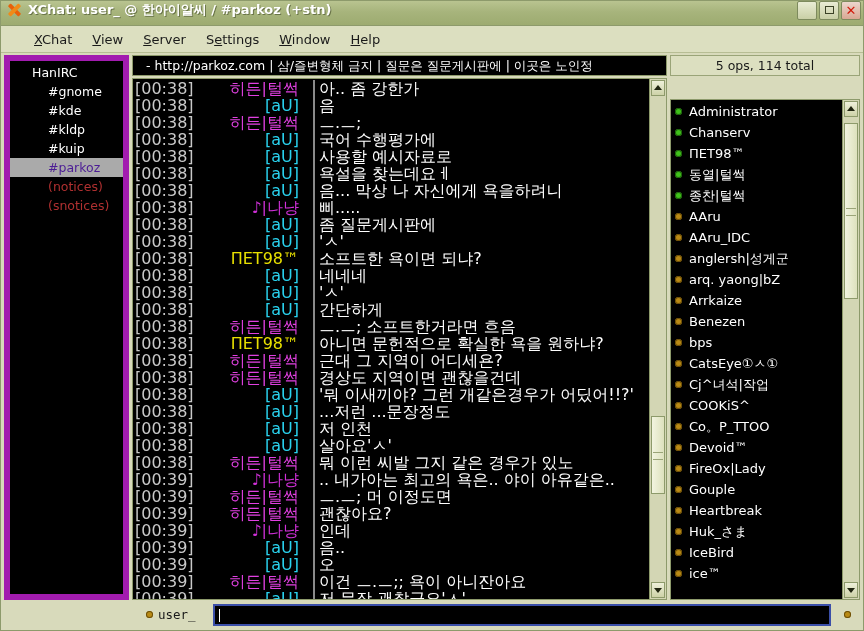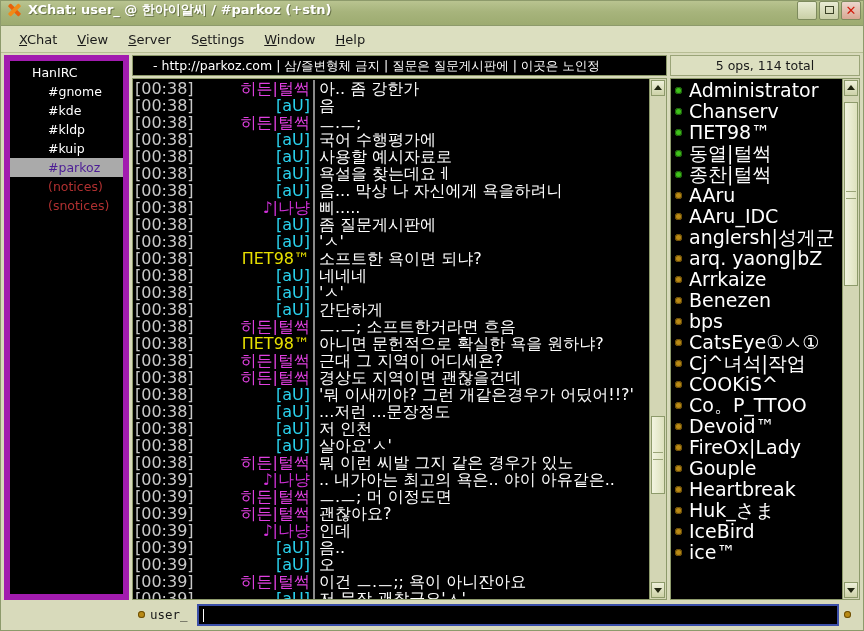--- a/index.html
+++ b/index.html
@@ -92,21 +92,21 @@
     line-height: 17px;
   }
 
   
   .menubar {
     height: 27px;
     min-height: 27px;
     background: #dcdfc0;
     display: flex;
     align-items: center;
-    padding-left: 8px;
+    padding-left: 23px;
     box-sizing: border-box;
     border-bottom: 1px solid #b7bd94;
   }
   .menu-item {
     padding: 2px 10px;
     font-size: 13px;
     color: #1a1a1a;
     font-family: "DejaVu Sans", sans-serif;
     white-space: nowrap;
   }
@@ -168,21 +168,21 @@
   }
   .topicbar {
     height: 21px;
     min-height: 21px;
     background: #000000;
     border: 1px solid #8d9a6b;
     box-sizing: border-box;
     color: #ffffff;
     font-size: 12.5px;
     line-height: 19px;
-    padding: 0 20px;
+    padding: 0 13px;
     white-space: nowrap;
     overflow: hidden;
     font-family: "DejaVu Sans", sans-serif;
   }
   .chatwrap {
     flex: 1 1 auto;
     display: flex;
     min-height: 0;
     margin-top: 2px;
   }
@@ -209,21 +209,21 @@
     color: #c9c9c9;
     flex: 0 0 auto;
     width: 58px;
     padding-left: 2px;
     box-sizing: border-box;
   }
   .nick {
     flex: 0 0 auto;
     width: 122px;
     text-align: right;
-    padding-right: 3px;
+    padding-right: 14px;
     box-sizing: border-box;
     overflow: hidden;
   }
   .sep {
     flex: 0 0 auto;
     width: 2px;
     align-self: stretch;
     background: #8a8a8a;
     margin-right: 4px;
   }
@@ -287,20 +287,21 @@
     border-bottom: 1px solid #9aa478;
   }
 
   
   .rightcol {
     width: 190px;
     flex: 0 0 190px;
     display: flex;
     flex-direction: column;
     min-height: 0;
+    gap: 21px;
   }
   .opsbar {
     height: 21px;
     min-height: 21px;
     background: #dcdfc0;
     border: 1px solid #9aa478;
     box-sizing: border-box;
     text-align: center;
     font-size: 12.5px;
     line-height: 19px;
@@ -323,42 +324,42 @@
     min-width: 0;
     padding-top: 1px;
   }
   .user {
     display: flex;
     align-items: center;
     height: 21px;
     line-height: 21px;
     padding-left: 4px;
     white-space: nowrap;
-    font-size: 19px;
+    font-size: 13px;
     color: #ffffff;
     font-family: "DejaVu Sans", sans-serif;
   }
   .udot {
     width: 7px; height: 7px;
     border-radius: 50%;
     margin-right: 7px;
     flex: 0 0 auto;
   }
   .udot.op { background: #3fc11a; box-shadow: 0 0 0 1px #1d5f0c inset; }
   .udot.normal { background: #b98a15; box-shadow: 0 0 0 1px #6b4e08 inset; }
 
   
   .bottom {
     height: 30px;
     min-height: 30px;
     display: flex;
     align-items: center;
     padding: 3px 5px 4px 5px;
     box-sizing: border-box;
-    gap: 5px;
+    gap: 13px;
   }
   .bottom-spacer { width: 125px; flex: 0 0 125px; }
   .nickbox {
     display: flex;
     align-items: center;
     flex: 0 0 auto;
     padding: 0 4px 0 2px;
     font-size: 12.5px;
     color: #1a1a1a;
     font-family: "DejaVu Sans Mono", monospace;

